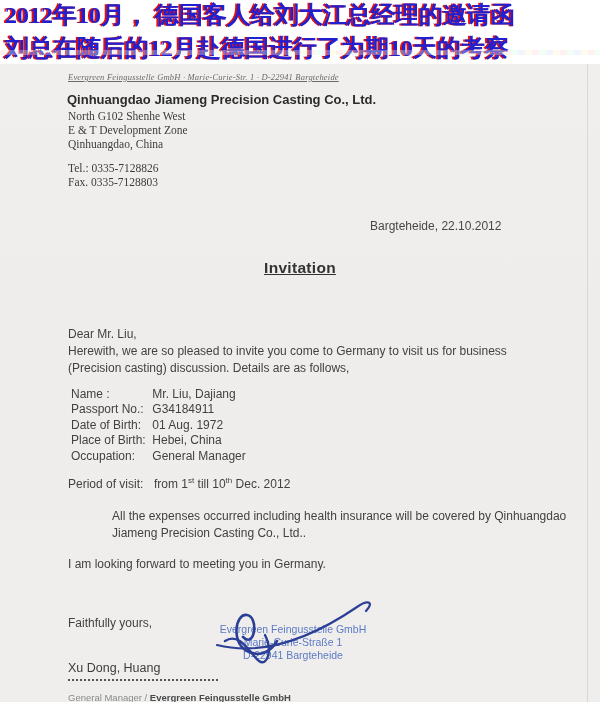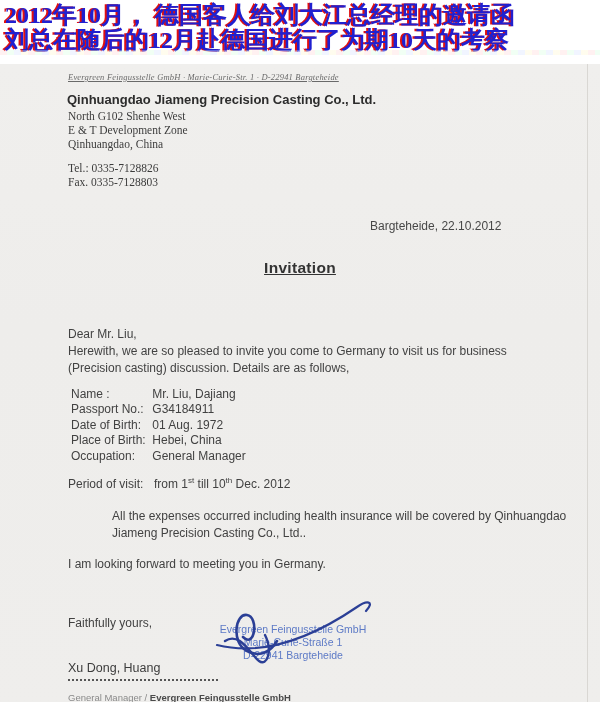--- a/index.html
+++ b/index.html
@@ -5,21 +5,21 @@
   html,body{margin:0;padding:0;background:#fff;}
   .page{position:relative;width:600px;height:702px;overflow:hidden;background:#ffffff;
         font-family:"Liberation Sans","DejaVu Sans",sans-serif;}
 
   
   .banner{position:absolute;left:0;top:0;width:600px;height:64px;background:#ffffff;}
   .banner .cap{position:absolute;left:5px;white-space:nowrap;
     font-family:"Liberation Serif","DejaVu Serif",serif;font-weight:bold;
     font-size:24px;letter-spacing:0px;color:#2020d0;text-shadow:-2px 0 0 #e01010;}
   .banner .cap.l1{top:-1px;}
-  .banner .cap.l2{top:24px;}
+  .banner .cap.l2{top:32px;}
   .noise-strip{position:absolute;left:0;top:50px;width:600px;height:5px;opacity:.35;
     background:repeating-linear-gradient(90deg,#ffd7d7 0 7px,#d7ffe0 7px 14px,#d7e2ff 14px 21px,#fff7cf 21px 28px);}
 
   
   .paper{position:absolute;left:0;top:64px;width:600px;height:656px;
     background:linear-gradient(180deg,#f0efed 0%,#eeedeb 40%,#efeeec 100%);
     color:#3e3e3e;}
   .scan-edge{position:absolute;top:0;right:12px;width:1px;height:638px;background:#d9d7d3;}
 
   .letterhead-line{position:absolute;left:68px;top:8px;

